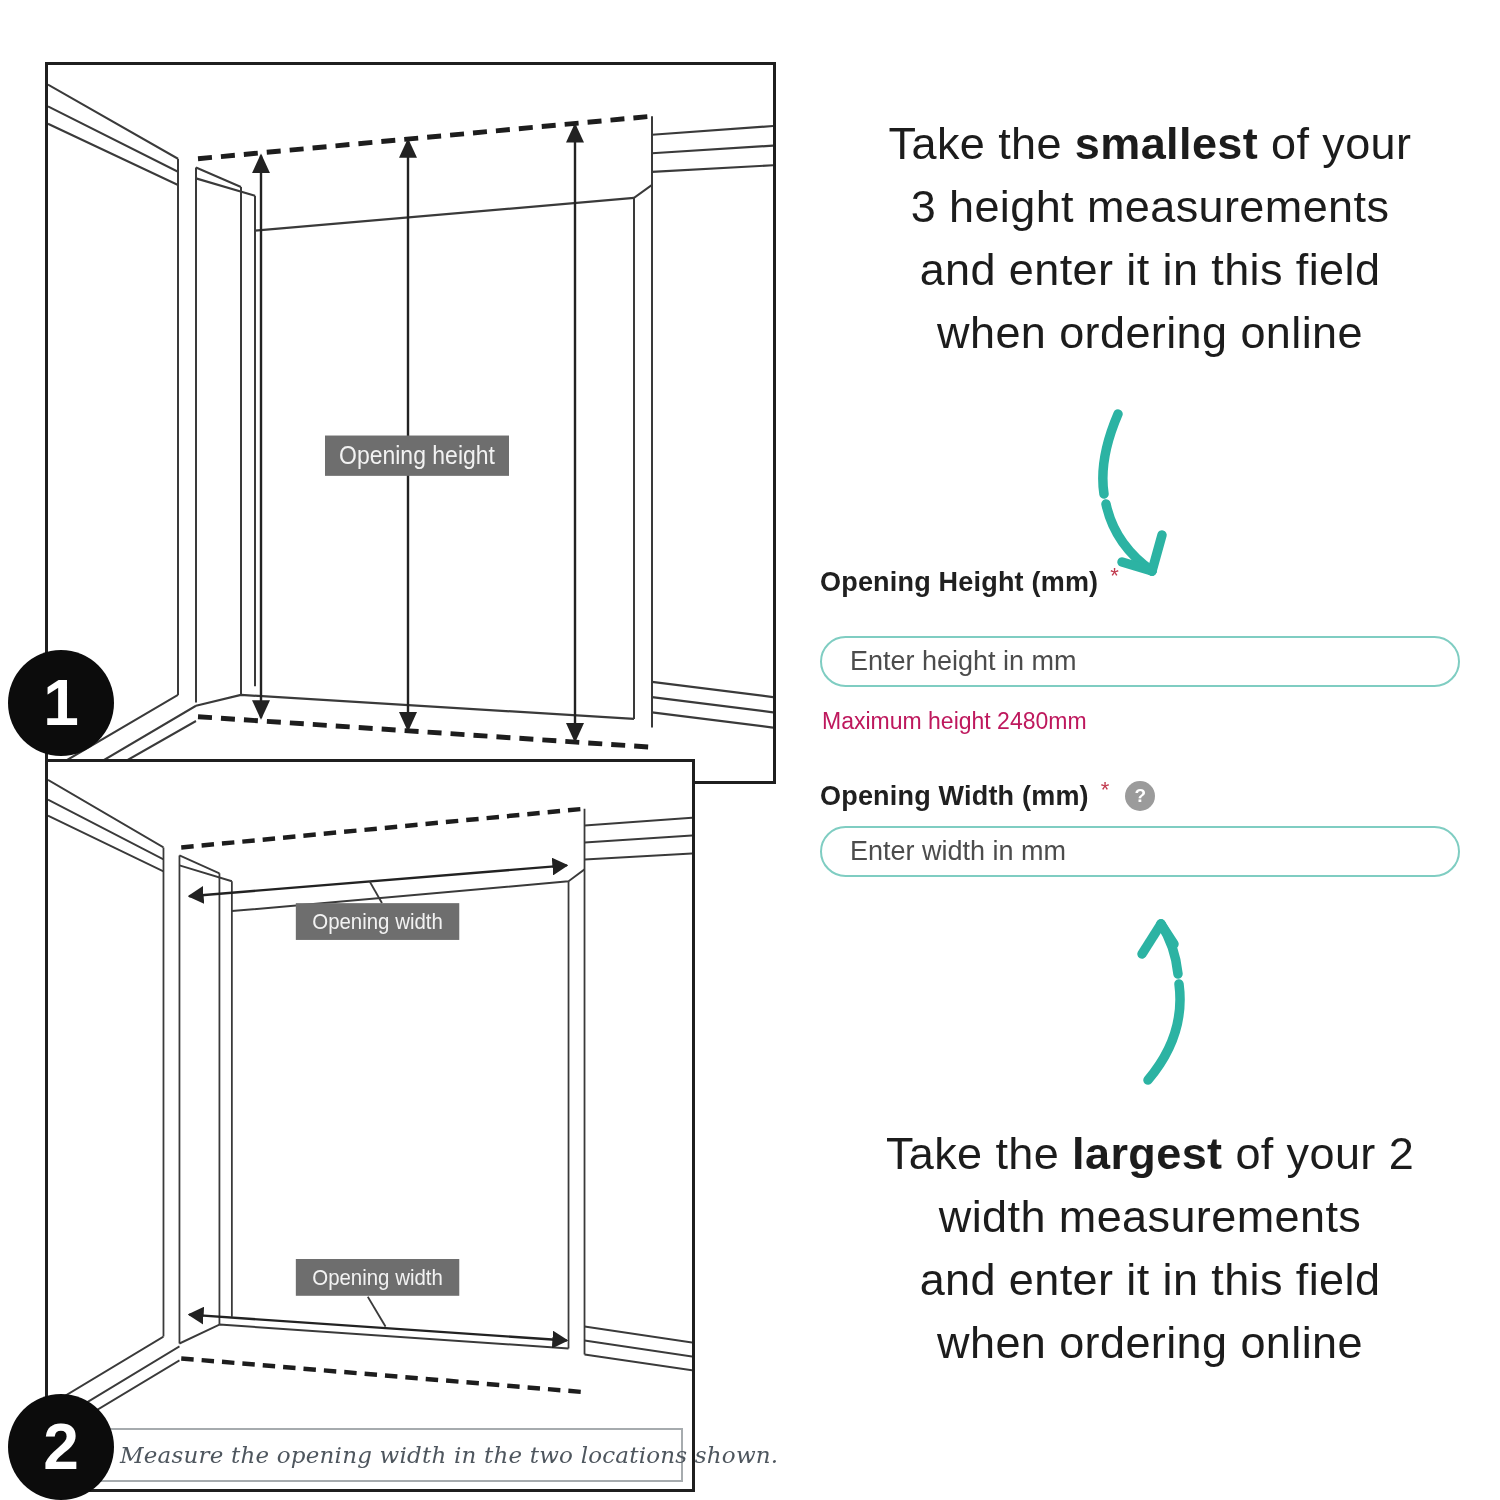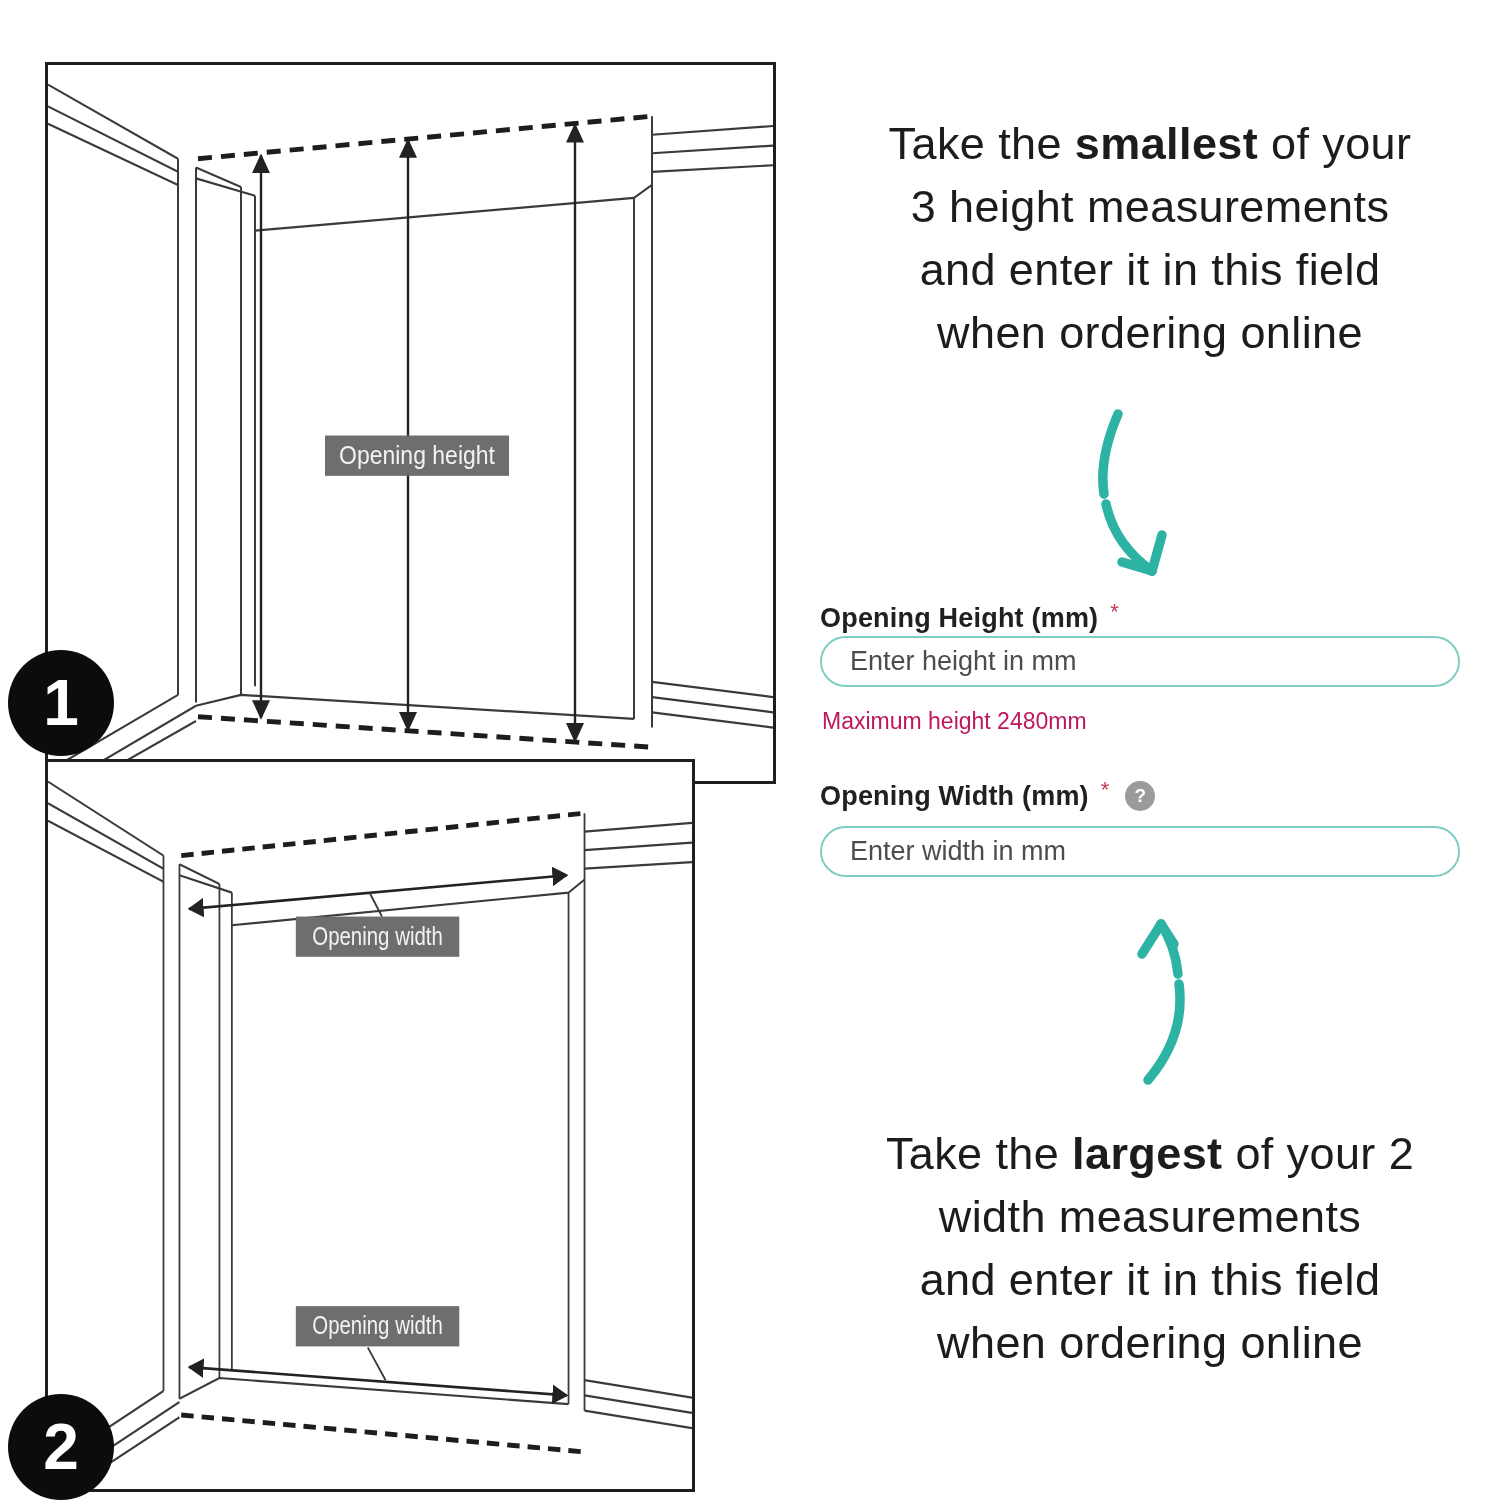--- a/index.html
+++ b/index.html
@@ -38,21 +38,21 @@
   .lbltxt{fill:#f2f2f2;font-size:23px;font-family:"Liberation Sans",sans-serif;}
   
   .instr{
     position:absolute;left:790px;width:720px;text-align:center;
     font-size:45px;line-height:63px;color:#1c1c1c;letter-spacing:.4px;
   }
   #instr-top{top:112px;}
   #instr-bottom{top:1122px;}
   .instr strong{font-weight:bold;}
   .label-row{position:absolute;left:820px;display:flex;align-items:center;height:36px;}
-  #height-label-row{top:600px;justify-content:center;}
+  #height-label-row{top:564px;justify-content:center;}
   #width-label-row{top:778px;}
   .form-label{font-size:27px;font-weight:bold;color:#202020;letter-spacing:.2px;}
   .required{color:#c13a4e;font-size:22px;margin-left:12px;transform:translateY(-6px);}
   .help-icon{
     width:30px;height:30px;border-radius:50%;background:#9b9b9b;color:#fff;
     font-size:19px;font-weight:bold;display:flex;align-items:center;justify-content:center;
     margin-left:16px;cursor:pointer;
   }
   .pill-input{
     position:absolute;left:820px;width:640px;height:51px;box-sizing:border-box;
@@ -125,20 +125,23 @@
     <line class="meas" x1="159" y1="556" x2="584" y2="582" marker-start="url(#ah2)" marker-end="url(#ah2)"></line>
 
     <path class="ln" d="M362 120 L376 142"></path>
     <path class="ln" d="M360 538 L380 568"></path>
 
     <rect class="lblbox" x="279" y="142" width="184" height="37"></rect>
     <text class="lbltxt" x="371" y="168" text-anchor="middle">Opening width</text>
     <rect class="lblbox" x="279" y="500" width="184" height="37"></rect>
     <text class="lbltxt" x="371" y="526" text-anchor="middle">Opening width</text>
   </svg>
+  <div class="caption-strip">
+    <span class="caption-text">Measure the opening width in the two locations shown.</span>
+  </div>
 </div>
 
 <div class="badge" id="badge1">
   <span>1</span>
 </div>
 <div class="badge" id="badge2">
   <span>2</span>
 </div>
 
 <div class="instr" id="instr-top">

